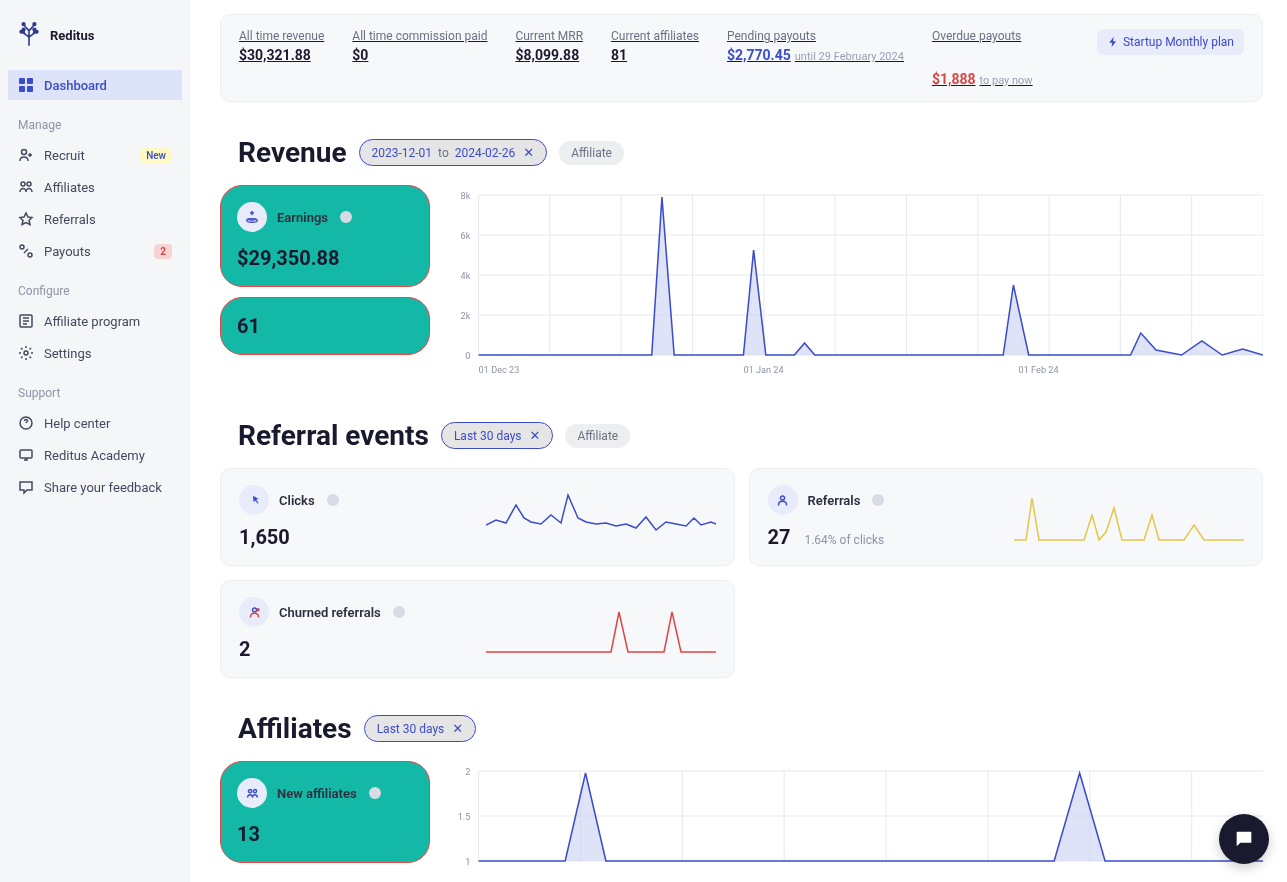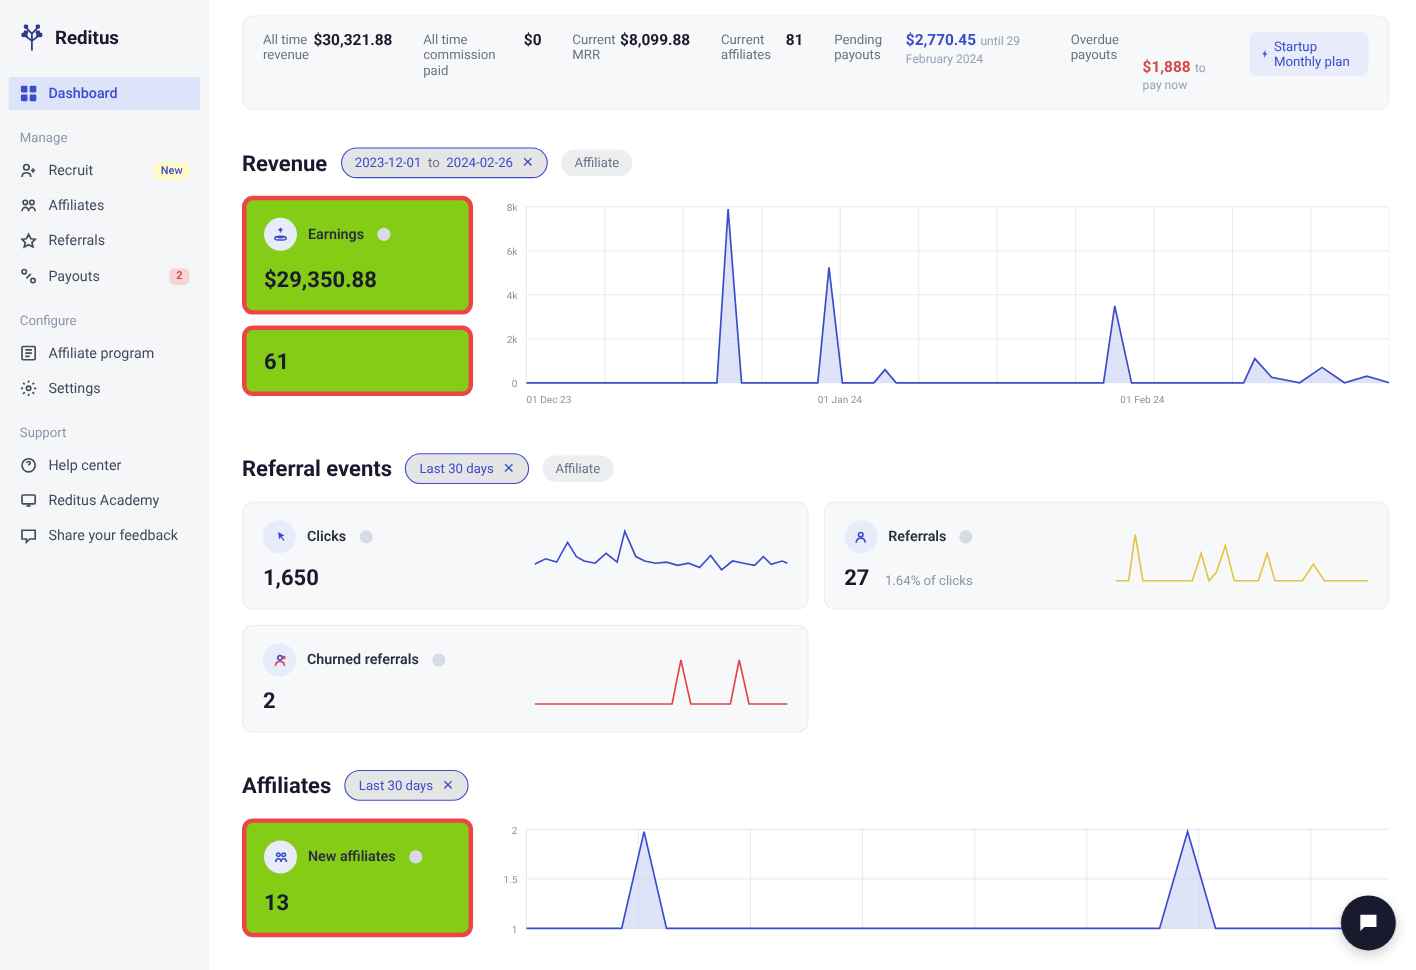--- a/index.html
+++ b/index.html
@@ -3,54 +3,54 @@
 <meta charset="utf-8">
 <style>
 * { box-sizing: border-box; margin: 0; padding: 0; }
 body { font-family: -apple-system, BlinkMacSystemFont, 'Segoe UI', Roboto, sans-serif; background: #fff; color: #1a1a2e; font-size: 14px; }
 .app { display: flex; min-height: 100vh; }
 
 
 .sidebar { width: 190px; background: #f5f6f8; padding: 10px 8px; display: flex; flex-direction: column; gap: 2px; }
 .logo-row { display: flex; align-items: center; gap: 8px; padding: 12px 8px 20px; }
 .logo-icon { width: 26px; height: 26px; color: #2e3a8c; }
-.logo-text { font-weight: 700; font-size: 17px; color: #1a1a2e; }
+.logo-text { font-weight: 700; font-size: 13px; color: #1a1a2e; }
 .nav-item { display: flex; align-items: center; gap: 10px; padding: 7px 10px; border-radius: 0; cursor: pointer; color: #444a5e; font-size: 13px; position: relative; }
 .nav-item.active { background: #dde3f8; color: #3b4cca; font-weight: 500; }
 .nav-item .nav-icon { width: 16px; height: 16px; flex-shrink: 0; }
 .section-label { font-size: 12px; color: #8e94a7; padding: 16px 10px 6px; }
 .badge-new { background: #fef9c3; color: #3b4cca; font-size: 10px; padding: 2px 6px; border-radius: 4px; margin-left: auto; font-weight: 500;}
 .badge-count { background: #f7d4d4; color: #c44;  font-size: 10px; padding: 2px 6px; border-radius: 4px; margin-left: auto; font-weight: 600;}
 
 
 .main { flex: 1; padding: 14px 24px 40px 30px; overflow-y: auto; }
 
 
 .stat-bar { display: flex; gap: 28px; background: #f7f8fa; border: 1px solid #edeef2; border-radius: 10px; padding: 14px 18px; align-items: flex-start; }
-.stat { display: flex; flex-direction: row; gap: 4px; }
+.stat { display: flex; flex-direction: column; gap: 4px; text-decoration: underline; }
 .stat-label { font-size: 12px; color: #6b7185; }
 .stat-value { font-size: 14px; font-weight: 700; color: #1a1a2e; }
 .stat-value.blue { color: #3b4cca; }
 .stat-value.red { color: #d94545; margin-top: 24px; }
 .stat-sub { font-size: 11px; color: #9aa0b4; font-weight: 400; margin-left: 4px;}
 .plan-pill { margin-left: auto; background: #e8ebfa; color: #3b4cca; font-size: 12px; padding: 6px 10px; border-radius: 6px; display: flex; align-items: center; gap: 4px; cursor: pointer; }
 
 
 .section-row { display: flex; align-items: center; gap: 12px; margin: 34px 0 16px; }
-.section-title { font-size: 20px; font-weight: 700; color: #1a1a2e; }
+.section-title { font-size: 28px; font-weight: 700; color: #1a1a2e; margin-left: 18px; }
 .chip { display: inline-flex; align-items: center; gap: 6px; border-radius: 999px; padding: 5px 12px; font-size: 12px; cursor: pointer; }
 .chip.outline { border: 1px solid #3b4cca; color: #3b4cca; background: #e5e5e5; }
 .chip.outline .chip-mid { color: #6b7185; }
 .chip.gray { background: #eceef0; color: #6b7185; }
 .chip .x { font-size: 13px; color: #3b4cca; margin-left: 2px; }
 
 
 .revenue-row { display: flex; gap: 18px; }
 .side-cards { display: flex; flex-direction: column; gap: 10px; width: 210px; }
-.card { background: #84cc16; border: 4px solid #ef4444; border-radius: 10px; padding: 16px; }
+.card { background: #14b8a6; border: 1px solid #ef4444; border-radius: 22px; padding: 16px; }
 .card-head { display: flex; align-items: center; gap: 10px; margin-bottom: 14px; }
 .icon-circle { width: 30px; height: 30px; border-radius: 50%; background: #e8ebfa; display: flex; align-items: center; justify-content: center; color: #3b4cca; flex-shrink: 0; }
 .card-title { font-size: 13px; font-weight: 600; color: #2a2e3f; }
 .info-dot { width: 12px; height: 12px; border-radius: 50%; background: #d8dbe5; display: inline-block; margin-left: 2px; }
 .card-value { font-size: 20px; font-weight: 700; color: #1a1a2e; }
 .card-sub { font-size: 12px; color: #8e94a7; margin-left: 6px; font-weight: 400; }
 
 .chart-area { flex: 1; }
 .revenue-chart { width: 100%; height: 200px; }
 .affiliates-chart { width: 100%; height: 120px; }

